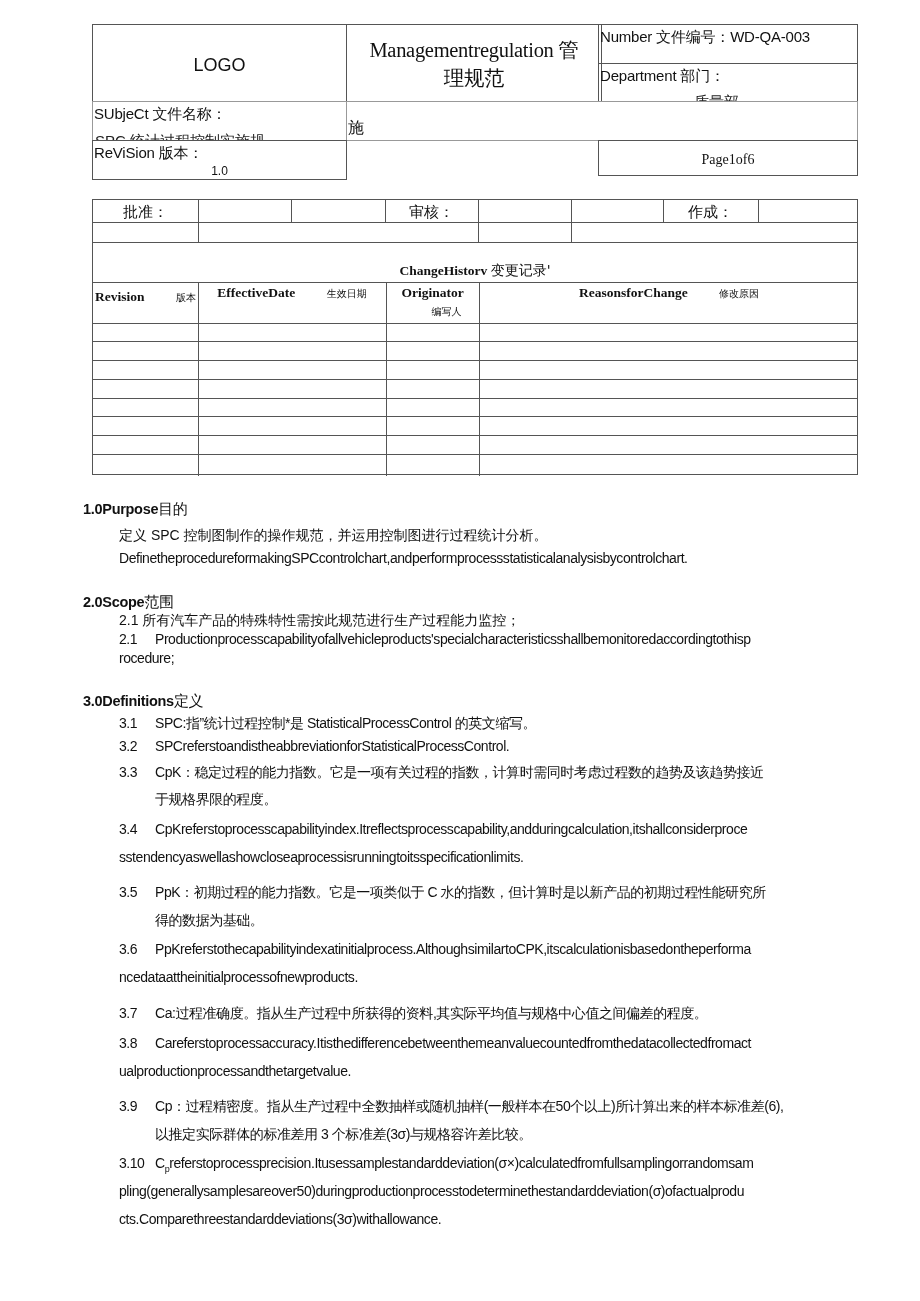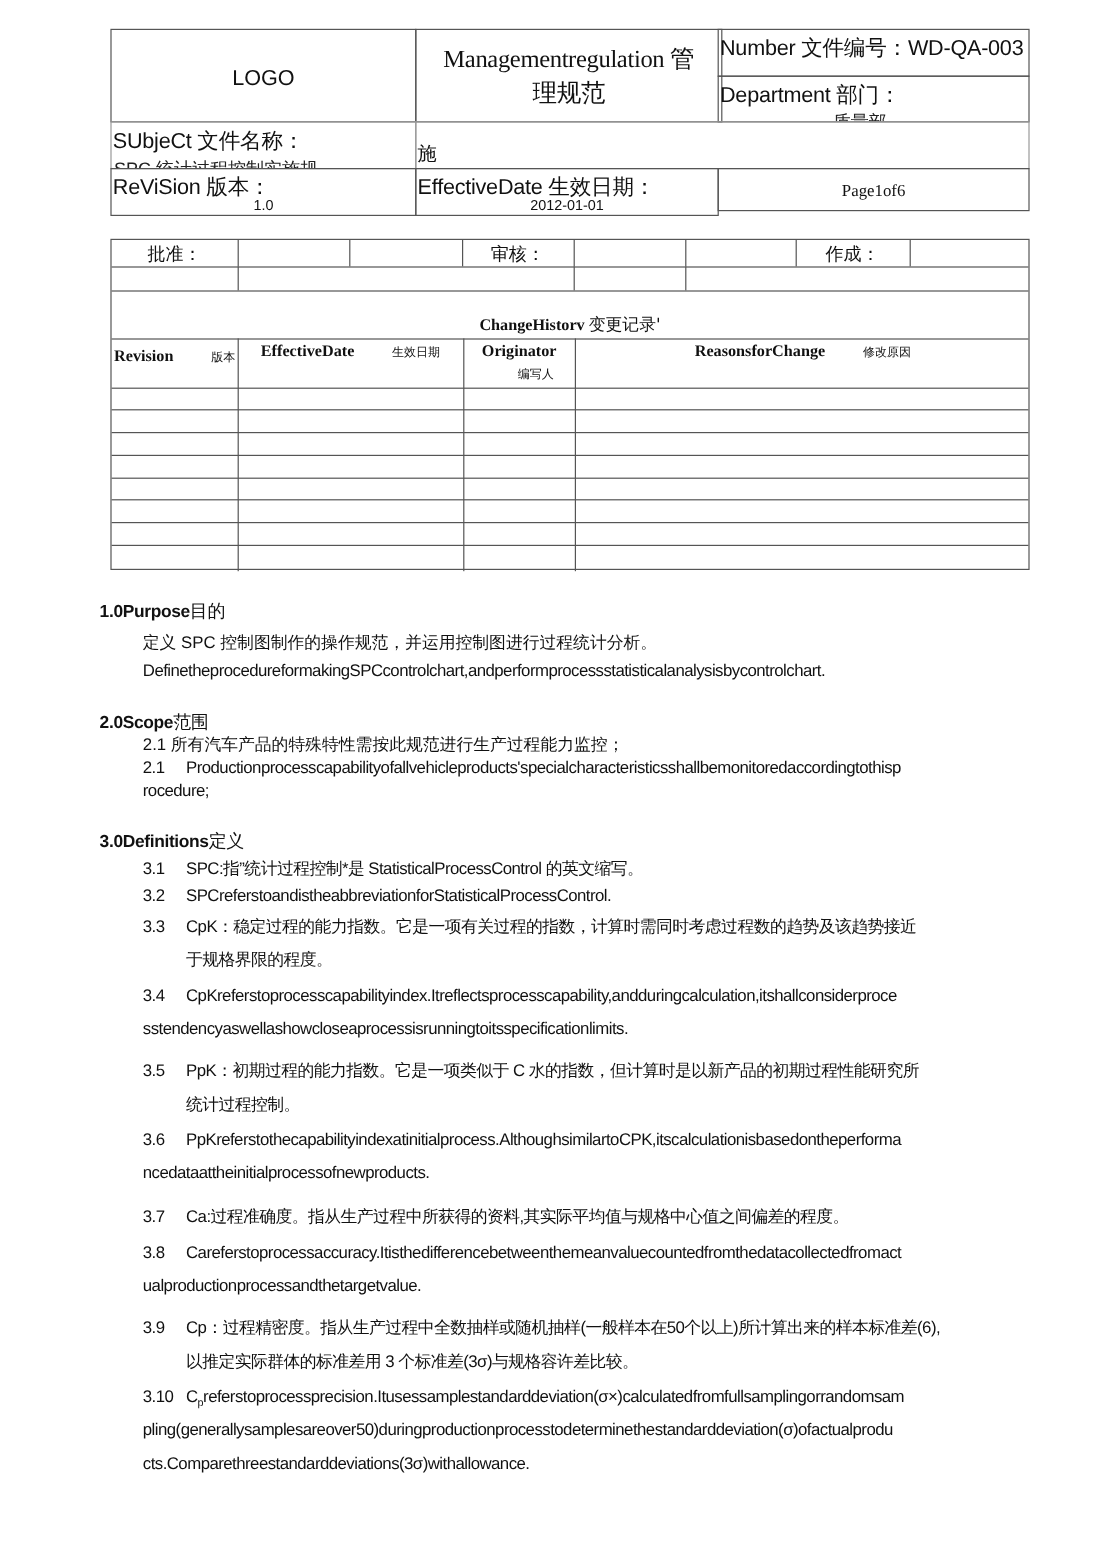--- a/index.html
+++ b/index.html
@@ -15,21 +15,21 @@
   .c-dept { left: 506px; top: 39px; width: 260px; height: 39px; }
   .c-subject { left: 0; top: 77px; width: 255px; height: 40px; border-color:#999; }
   .c-subject2 { left: 254px; top: 77px; width: 512px; height: 40px; border-color:#999; }
   .c-rev { left: 0; top: 116px; width: 255px; height: 40px; }
   .c-eff { left: 254px; top: 116px; width: 253px; height: 40px; }
   .c-page { left: 506px; top: 116px; width: 260px; height: 36px; }
 
   .logo-text { position: absolute; left: 0; right: 0; top: 30px; text-align: center; font-size: 18px; }
   .title-text { position: absolute; left: 0; right: 0; top: 11px; text-align: center;
                 font-family: "Liberation Serif", "DejaVu Serif", serif; font-size: 20.5px; line-height: 28px; letter-spacing: -0.3px; }
-  .lbl { position: absolute; left: 1px; top: 3px; font-size: 18px; white-space: nowrap; letter-spacing: -0.2px; text-align: right; }
+  .lbl { position: absolute; left: 1px; top: 3px; font-size: 15px; white-space: nowrap; letter-spacing: -0.2px; text-align: right; }
   .val-c { position: absolute; left: 0; right: 0; top: 23px; text-align: center; font-size: 12px; }
   .clip-line { position: absolute; top: 31px; font-size: 15px; white-space: nowrap; color:#222; }
   .page-text { position: absolute; left: 0; right: 0; top: 11px; text-align: center;
                font-family: "Liberation Serif", "DejaVu Serif", serif; font-size: 14px; }
   .shi { position: absolute; left: 1px; top: 16px; font-size: 16px; }
 
   
   .ap { position: absolute; left: 92px; top: 199px; width: 766px; height: 276px; border: 1px solid #555; box-sizing: border-box; }
   .hl { position: absolute; left: 0; right: 0; height: 0; border-top: 1px solid #555; }
   .vl { position: absolute; width: 0; border-left: 1px solid #555; }
@@ -77,24 +77,20 @@
     <div class="lbl">SUbjeCt 文件名称：</div>
     <div class="clip-line" style="left:2px; top:30px;">SPC 统计过程控制实施规</div>
   </div>
   <div class="cell c-subject2">
     <div class="shi">施</div>
   </div>
   <div class="cell c-rev">
     <div class="lbl">ReViSion 版本：</div>
     <div class="val-c">1.0</div>
   </div>
-  <div class="cell c-eff">
-    <div class="lbl">EffectiveDate 生效日期：</div>
-    <div class="val-c">2012-01-01</div>
-  </div>
   <div class="cell c-page">
     <div class="page-text">Page1of6</div>
   </div>
 </div>
 
 <div class="ap">
 
   <div class="hl" style="top:22px;"></div>
   <div class="hl" style="top:42px;"></div>
   <div class="hl" style="top:82px;"></div>
@@ -177,21 +173,21 @@
 <div class="para indent2" style="top:791px;">于规格界限的程度。</div>
 
 <div class="para" style="top:821px;">
   <span class="num">3.4</span><span>CpKreferstoprocesscapabilityindex.Itreflectsprocesscapability,andduringcalculation,itshallconsiderproce</span>
 </div>
 <div class="cont" style="top:849px;">sstendencyaswellashowcloseaprocessisrunningtoitsspecificationlimits.</div>
 
 <div class="para" style="top:884px;">
   <span class="num">3.5</span><span>PpK：初期过程的能力指数。它是一项类似于 C 水的指数，但计算时是以新产品的初期过程性能研究所</span>
 </div>
-<div class="para indent2" style="top:912px;">统计过程控制。</div>
+<div class="para indent2" style="top:912px;">得的数据为基础。</div>
 
 <div class="para" style="top:941px;">
   <span class="num">3.6</span><span>PpKreferstothecapabilityindexatinitialprocess.AlthoughsimilartoCPK,itscalculationisbasedontheperforma</span>
 </div>
 <div class="cont" style="top:969px;text-align:right;">ncedataattheinitialprocessofnewproducts.</div>
 
 <div class="para" style="top:1005px;">
   <span class="num">3.7</span><span>Ca:过程准确度。指从生产过程中所获得的资料,其实际平均值与规格中心值之间偏差的程度。</span>
 </div>
 <div class="para" style="top:1035px;">

